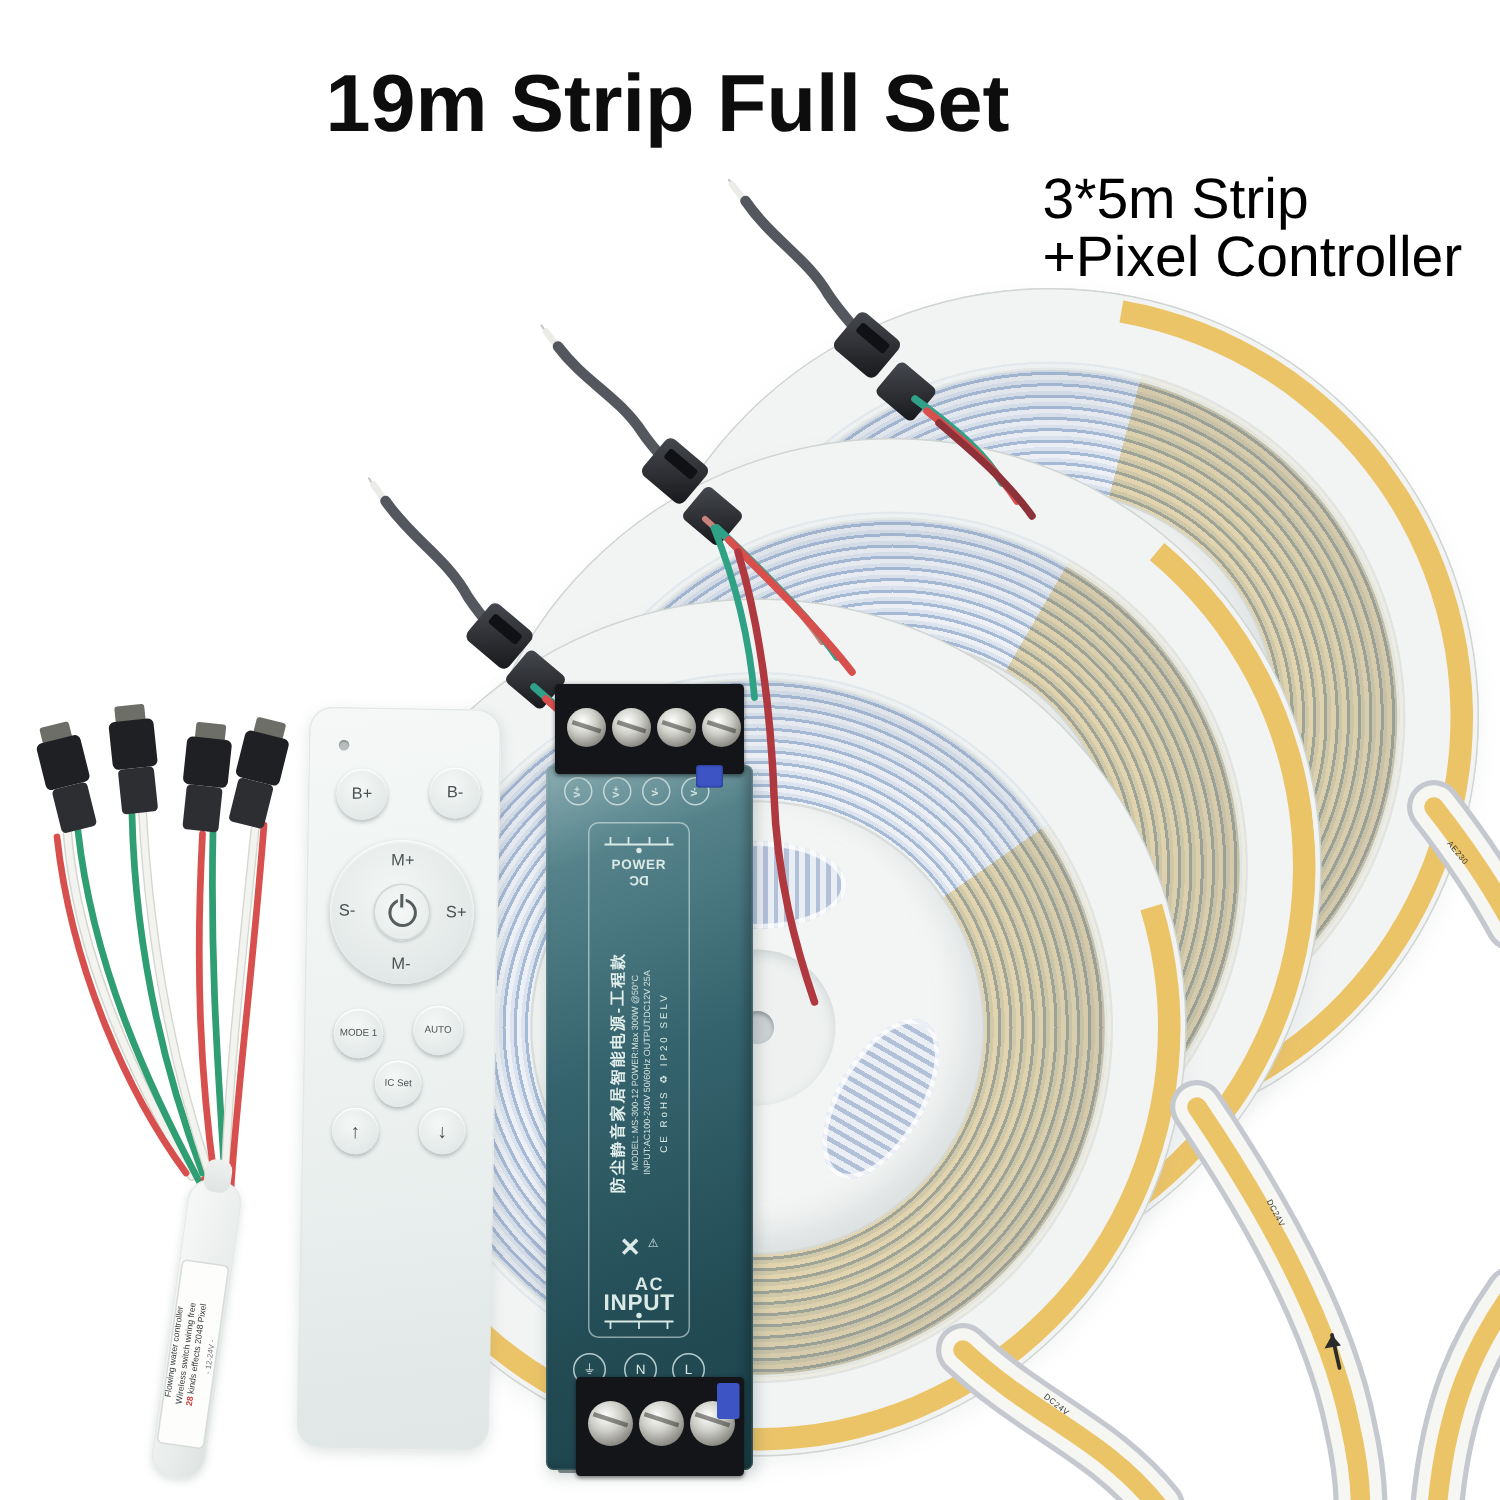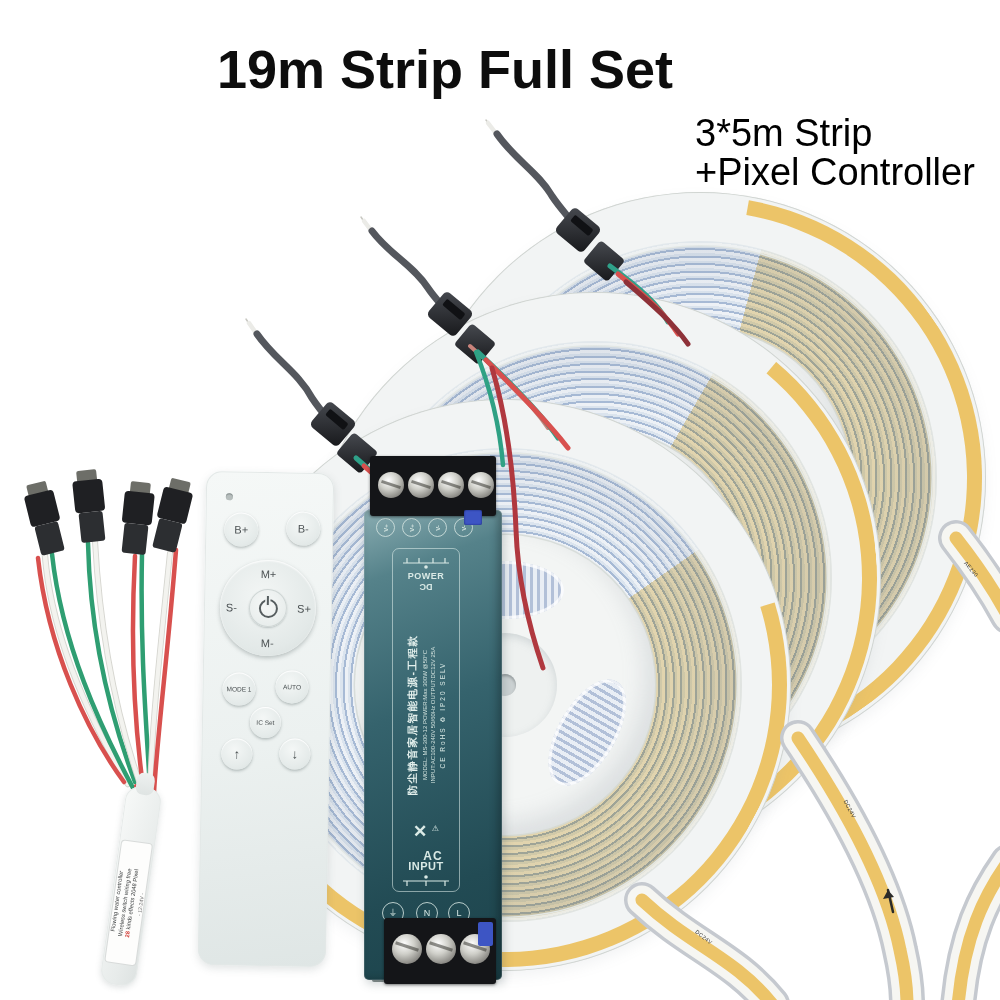--- a/index.html
+++ b/index.html
@@ -68,21 +68,21 @@
   #out2{left:0;right:0;top:33px;text-align:center;font-size:9px;font-weight:700;transform:rotate(180deg);}
   #psu-rot{left:50%;top:166px;width:300px;transform:translate(-50%,-50%) rotate(-90deg);
      text-align:center;}
   #psu-rot .cn{font-size:10.5px;font-weight:700;letter-spacing:1.5px;color:#e2efec;white-space:nowrap;}
   #psu-rot .spec{font-size:6px;color:#cfe0dc;white-space:nowrap;margin-top:2px;}
   #psu-rot .certs{font-size:6.5px;letter-spacing:2px;color:#d9e9e5;margin-top:3px;}
   #psu-warn{left:0;right:0;top:272px;text-align:center;color:#dcebe7;}
   #psu-warn .x{font-size:17px;font-weight:700;}
   #psu-warn .w{font-size:8px;vertical-align:6px;}
   #ac1{left:14px;right:0;top:300px;text-align:center;font-size:12px;font-weight:700;letter-spacing:1px;}
-  #ac2{left:0;right:0;top:311px;text-align:center;font-size:11px;font-weight:700;letter-spacing:.5px;}
+  #ac2{left:0;right:0;top:311px;text-align:center;font-size:15px;font-weight:700;letter-spacing:.5px;}
   .gmark{position:absolute;width:20px;height:20px;border:1.3px solid rgba(210,227,223,.85);
      border-radius:50%;color:#d9e9e5;font-size:9px;display:flex;align-items:center;justify-content:center;}
   .bluetag{position:absolute;background:#3d55c4;border-radius:2px;}
   .metaledge{position:absolute;background:linear-gradient(#b8bfbe,#838b8a);border-radius:2px;}
 
   
   #remote{left:202px;top:472px;width:128px;height:494px;border-radius:16px;
      background:linear-gradient(172deg,#f5f8f7 0%,#ecf1f0 55%,#dfe6e5 100%);
      box-shadow:0 3px 9px rgba(90,105,105,.18), inset 0 0 0 1px #e3e8e7;
      transform:rotate(1deg);}

